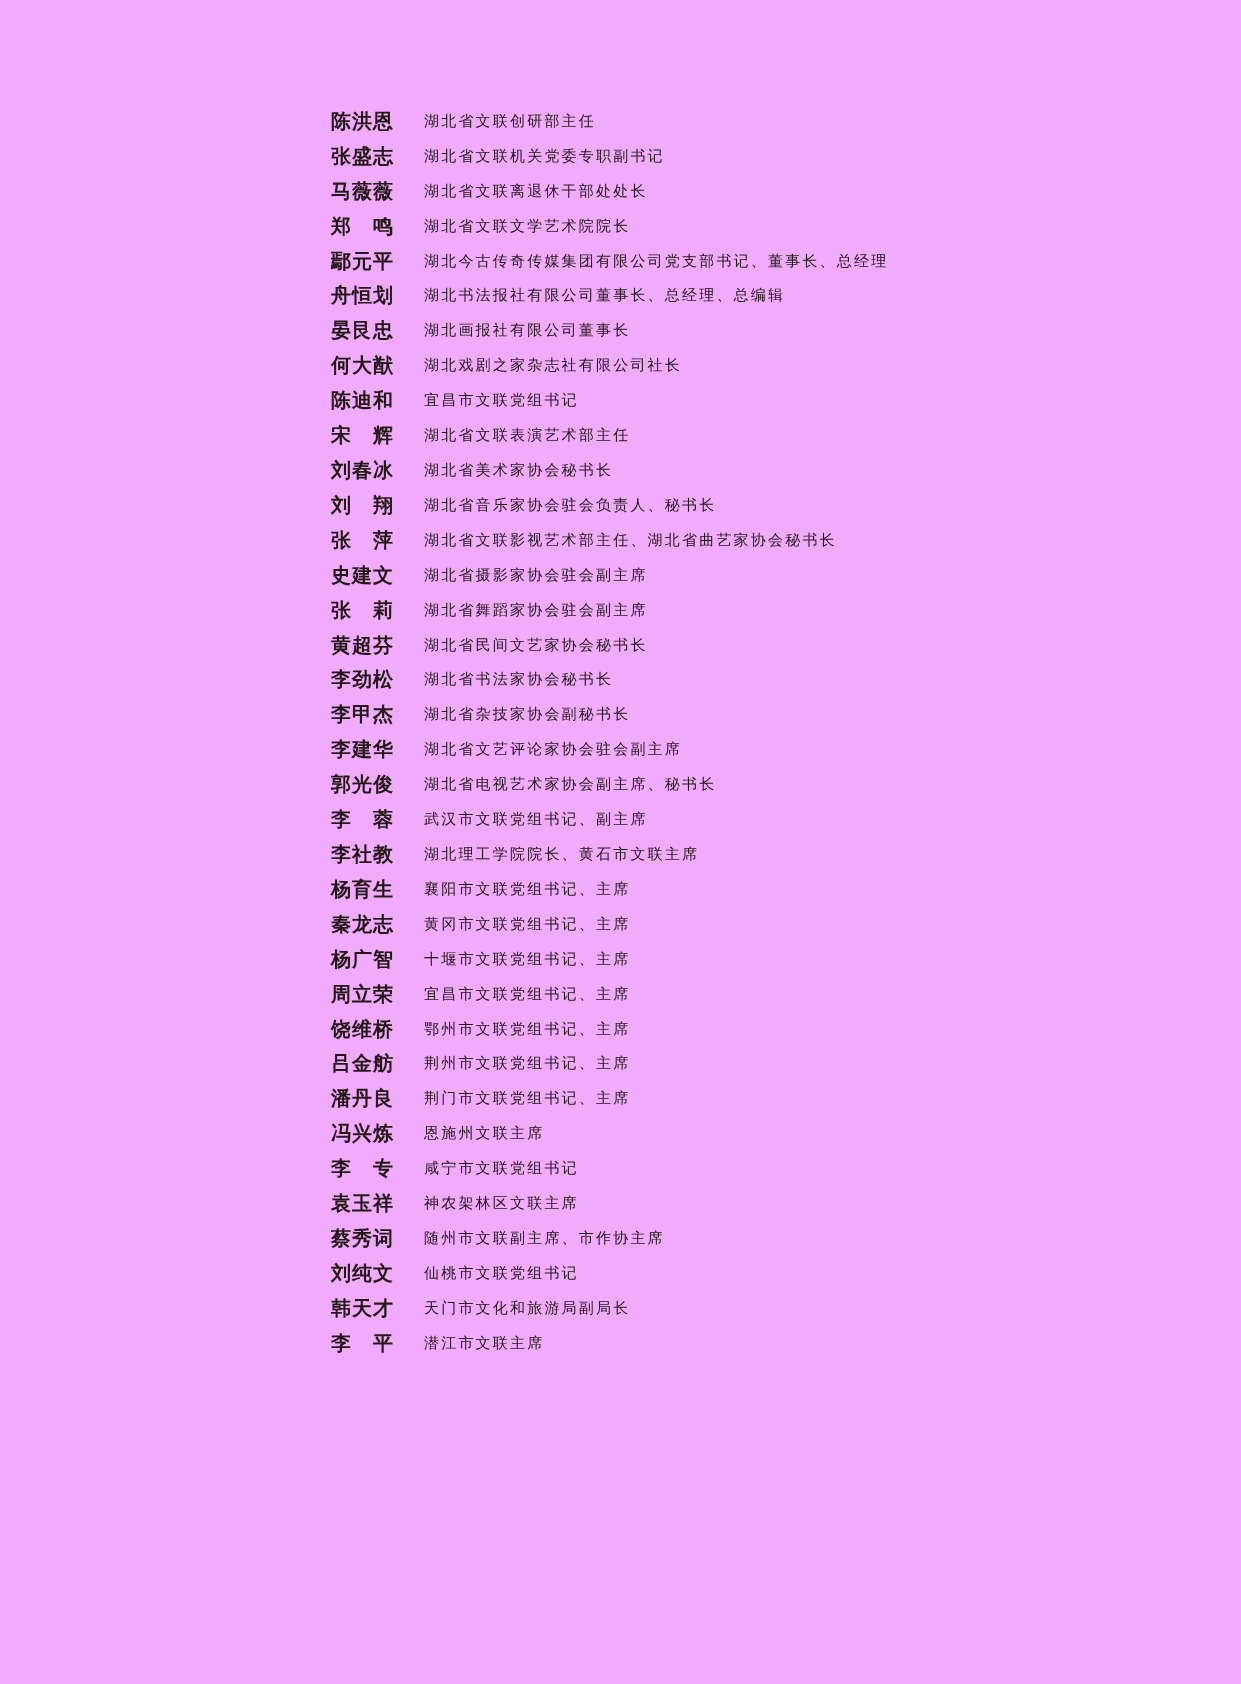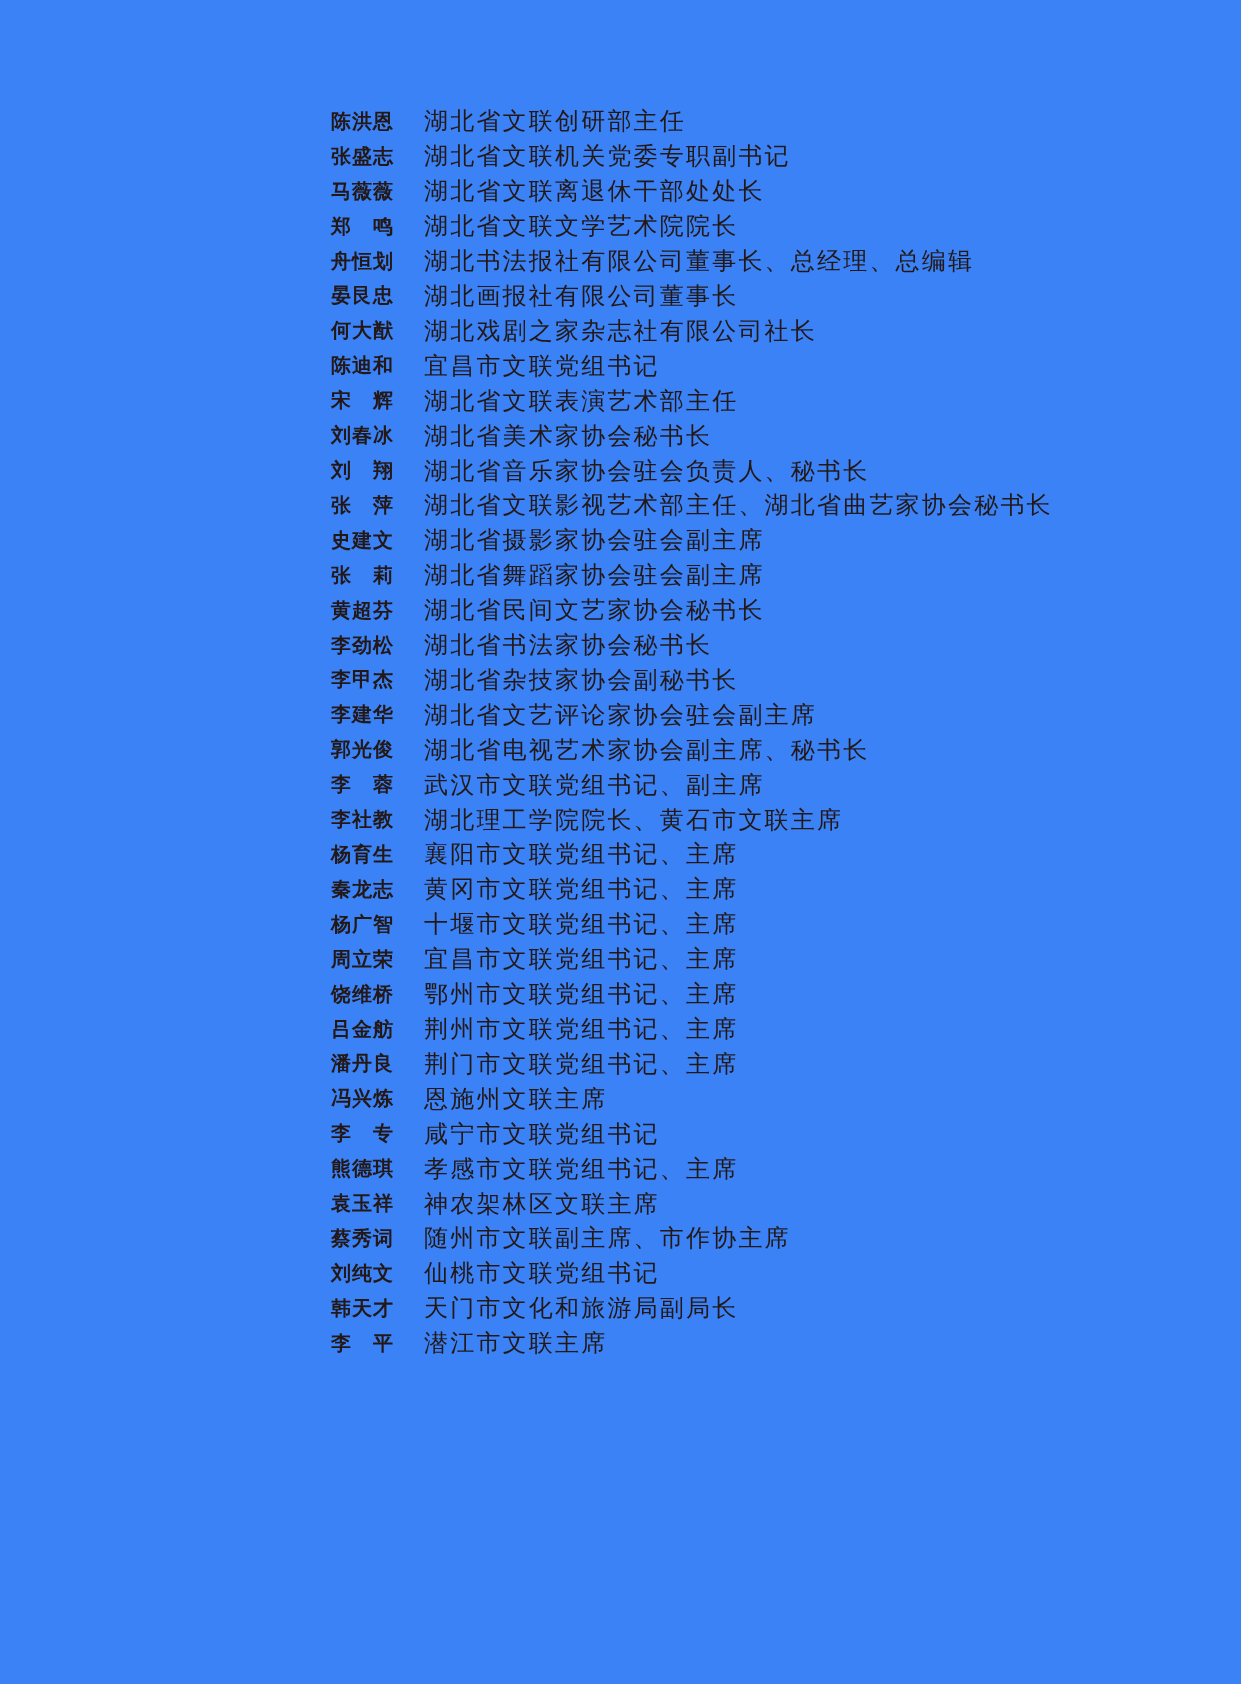--- a/index.html
+++ b/index.html
@@ -13,21 +13,21 @@
       position: relative;
       overflow: hidden;
       color: #231815;
     }
     .page {
       position: absolute;
       left: 0;
       top: 0;
       width: 1241px;
       height: 1684px;
-      background: #3b82f6;
+      background: #f0abfc;
     }
     .list {
       position: absolute;
       left: 331px;
       top: 104px;
       margin: 0;
       padding: 0;
       list-style: none;
     }
     .row {
@@ -44,21 +44,21 @@
       font-size: 20px;
       letter-spacing: 0px;
       color: #231815;
       text-align: justify;
       text-align-last: justify;
       padding-right: 31px;
       box-sizing: border-box;
     }
     .title {
       font-family: "DejaVu Serif", "Liberation Serif", serif;
-      font-size: 24px;
+      font-size: 15px;
       letter-spacing: 2.2px;
       color: #231815;
     }
   </style>
 </head>
 <body>
 
 <div class="page">
   <ul class="list">
     <li class="row">
@@ -71,20 +71,24 @@
       </li>
     <li class="row">
         <span class="name">马薇薇</span>
         <span class="title">湖北省文联离退休干部处处长</span>
       </li>
     <li class="row">
         <span class="name">郑　鸣</span>
         <span class="title">湖北省文联文学艺术院院长</span>
       </li>
     <li class="row">
+        <span class="name">鄢元平</span>
+        <span class="title">湖北今古传奇传媒集团有限公司党支部书记、董事长、总经理</span>
+      </li>
+    <li class="row">
         <span class="name">舟恒划</span>
         <span class="title">湖北书法报社有限公司董事长、总经理、总编辑</span>
       </li>
     <li class="row">
         <span class="name">晏艮忠</span>
         <span class="title">湖北画报社有限公司董事长</span>
       </li>
     <li class="row">
         <span class="name">何大猷</span>
         <span class="title">湖北戏剧之家杂志社有限公司社长</span>
@@ -173,24 +177,20 @@
         <span class="name">潘丹良</span>
         <span class="title">荆门市文联党组书记、主席</span>
       </li>
     <li class="row">
         <span class="name">冯兴炼</span>
         <span class="title">恩施州文联主席</span>
       </li>
     <li class="row">
         <span class="name">李　专</span>
         <span class="title">咸宁市文联党组书记</span>
-      </li>
-    <li class="row">
-        <span class="name">熊德琪</span>
-        <span class="title">孝感市文联党组书记、主席</span>
       </li>
     <li class="row">
         <span class="name">袁玉祥</span>
         <span class="title">神农架林区文联主席</span>
       </li>
     <li class="row">
         <span class="name">蔡秀词</span>
         <span class="title">随州市文联副主席、市作协主席</span>
       </li>
     <li class="row">

